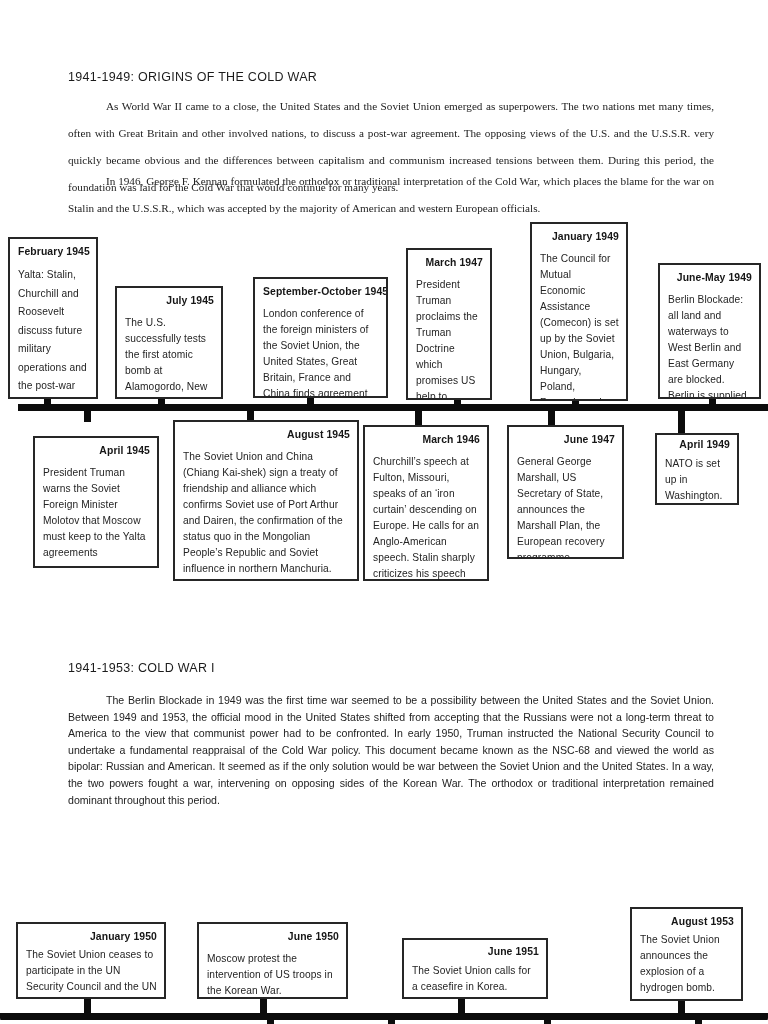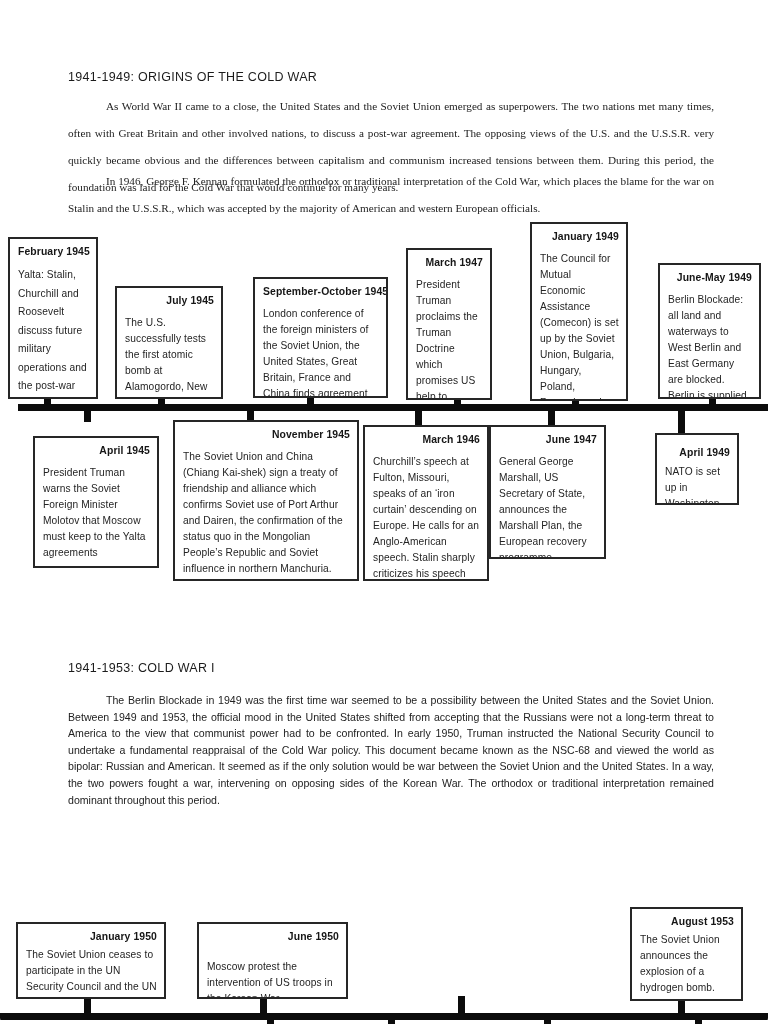--- a/index.html
+++ b/index.html
@@ -77,32 +77,32 @@
   <div class="tbox" style="left:658px;top:263px;width:103px;height:136px">
     <div class="tbox-title">June-May 1949</div>
     <div class="tbox-body">Berlin Blockade: all land and waterways to West Berlin and East Germany are blocked. Berlin is supplied by air lift.</div>
   </div>
 
   <div class="tbox" style="left:33px;top:436px;width:126px;height:132px">
     <div class="tbox-title">April 1945</div>
     <div class="tbox-body">President Truman warns the Soviet Foreign Minister Molotov that Moscow must keep to the Yalta agreements</div>
   </div>
   <div class="tbox" style="left:173px;top:420px;width:186px;height:161px">
-    <div class="tbox-title">November 1945</div>
+    <div class="tbox-title">August 1945</div>
     <div class="tbox-body">The Soviet Union and China (Chiang Kai-shek) sign a treaty of friendship and alliance which confirms Soviet use of Port Arthur and Dairen, the confirmation of the status quo in the Mongolian People’s Republic and Soviet influence in northern Manchuria.</div>
   </div>
   <div class="tbox" style="left:363px;top:425px;width:126px;height:156px">
     <div class="tbox-title">March 1946</div>
     <div class="tbox-body"><span>Churchill’s speech at Fulton, Missouri, speaks of an ‘iron curtain’ descending on Europe. He calls for an Anglo-American speech. Stalin sharply criticizes his speech on March 13</span></div>
   </div>
-  <div class="tbox" style="left:489px;top:425px;width:117px;height:134px">
+  <div class="tbox" style="left:507px;top:425px;width:117px;height:134px">
     <div class="tbox-title">June 1947</div>
     <div class="tbox-body">General George Marshall, US Secretary of State, announces the Marshall Plan, the European recovery programme.</div>
   </div>
-  <div class="tbox" style="left:655px;top:433px;width:84px;height:72px;padding-top:12px">
+  <div class="tbox" style="left:655px;top:433px;width:84px;height:72px;padding-top:4px">
     <div class="tbox-title" style="margin-bottom:6px">April 1949</div>
     <div class="tbox-body">NATO is set up in Washington.</div>
   </div>
 
   <div class="doc-title" style="top:661px">1941-1953: COLD WAR I</div>
   <div class="para s2" style="top:692px">The Berlin Blockade in 1949 was the first time war seemed to be a possibility between the United States and the Soviet Union. Between 1949 and 1953, the official mood in the United States shifted from accepting that the Russians were not a long-term threat to America to the view that communist power had to be confronted. In early 1950, Truman instructed the National Security Council to undertake a fundamental reappraisal of the Cold War policy. This document became known as the NSC-68 and viewed the world as bipolar: Russian and American. It seemed as if the only solution would be war between the Soviet Union and the United States. In a way, the two powers fought a war, intervening on opposing sides of the Korean War. The orthodox or traditional interpretation remained dominant throughout this period.</div>
 
   <div class="bar" style="left:0;top:1013px;width:768px"></div>
 
   <div class="stem" style="left:84px;top:996px;height:19px"></div>
@@ -113,21 +113,25 @@
   <div class="stem" style="left:267px;top:1018px;height:6px"></div>
   <div class="stem" style="left:388px;top:1018px;height:6px"></div>
   <div class="stem" style="left:544px;top:1018px;height:6px"></div>
   <div class="stem" style="left:695px;top:1018px;height:6px"></div>
 
   <div class="tbox" style="left:16px;top:922px;width:150px;height:77px">
     <div class="tbox-title" style="margin-bottom:5px">January 1950</div>
     <div class="tbox-body">The Soviet Union ceases to participate in the UN Security Council and the UN agencies</div>
   </div>
   <div class="tbox" style="left:197px;top:922px;width:151px;height:77px">
-    <div class="tbox-title" style="margin-bottom:17px">June 1950</div>
+    <div class="tbox-title" style="margin-bottom:9px">June 1950</div>
     <div class="tbox-body">Moscow protest the intervention of US troops in the Korean War.</div>
+  </div>
+  <div class="tbox" style="left:402px;top:938px;width:146px;height:61px;padding-top:6px">
+    <div class="tbox-title" style="margin-bottom:6px">June 1951</div>
+    <div class="tbox-body">The Soviet Union calls for a ceasefire in Korea.</div>
   </div>
   <div class="tbox" style="left:630px;top:907px;width:113px;height:94px">
     <div class="tbox-title" style="margin-bottom:5px">August 1953</div>
     <div class="tbox-body">The Soviet Union announces the explosion of a hydrogen bomb.</div>
   </div>
 
 </div>
 
 </body></html>

